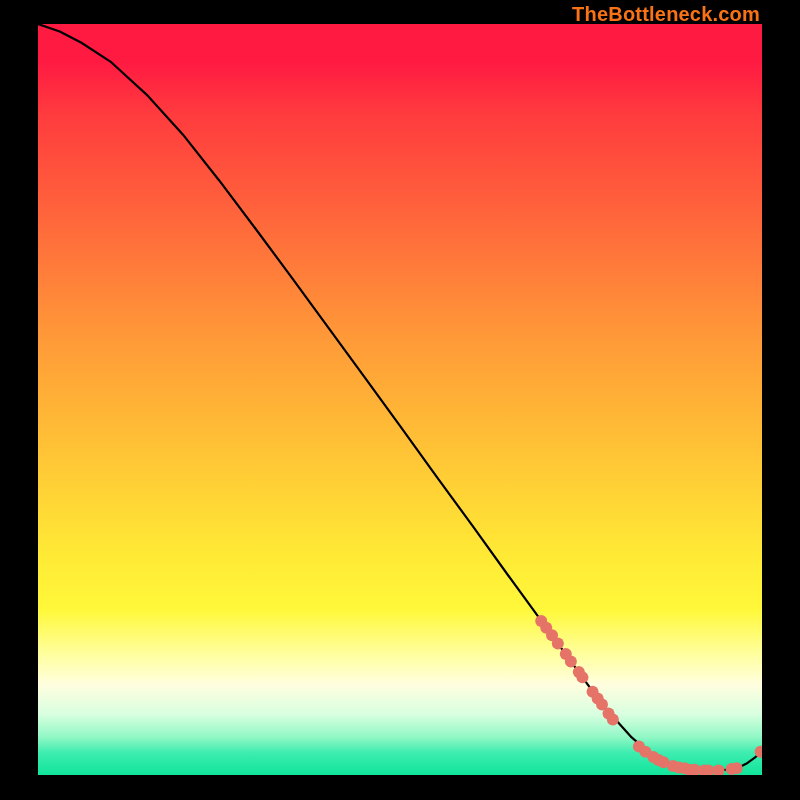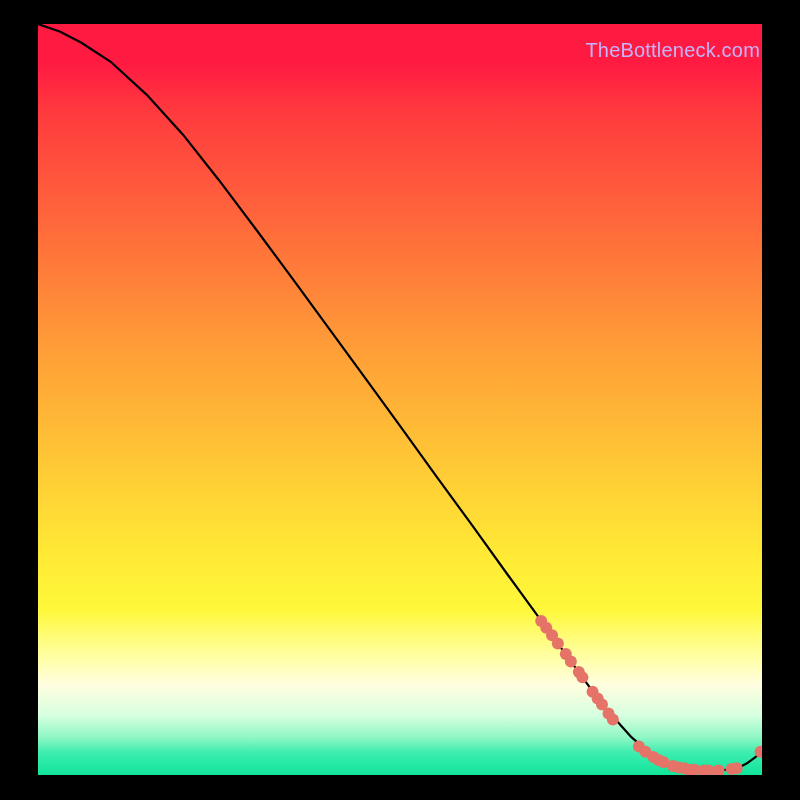--- a/index.html
+++ b/index.html
@@ -48,25 +48,24 @@
     position: absolute;
     left: 0;
     top: 0;
     width: 724px;
     height: 751px;
   }
   .watermark {
     position: absolute;
     top: 3px;
     right: 40px;
-    color: #c4b5fd;
+    color: #f97316;
     font-size: 20px;
-    font-weight: 400;
+    font-weight: 700;
     letter-spacing: 0.2px;
-    margin-top: 36px;
   }
 </style>
 </head>
 <body>
 
 <div class="frame">
   <div class="plot-area">
     <svg class="curve" viewBox="0 0 724 751" preserveAspectRatio="none">
       <g>
         <path id="curvePath" fill="none" stroke="#000" stroke-width="2.2" stroke-linecap="round" stroke-linejoin="round" d="M0.00 0.00 L21.72 7.51 L43.44 18.77 L72.40 37.55 L108.60 70.59 L144.80 110.40 L181.00 156.21 L217.20 204.27 L253.40 253.09 L289.60 302.65 L325.80 352.22 L362.00 401.78 L398.20 452.10 L434.40 501.67 L470.60 551.99 L506.80 601.55 L535.76 641.35 L564.72 681.16 L593.68 713.45 L615.40 732.23 L637.12 742.74 L651.60 745.74 L666.08 746.49 L680.56 746.49 L695.04 744.99 L702.28 742.74 L709.52 738.98 L716.76 733.73 L724.00 726.97"></path>

